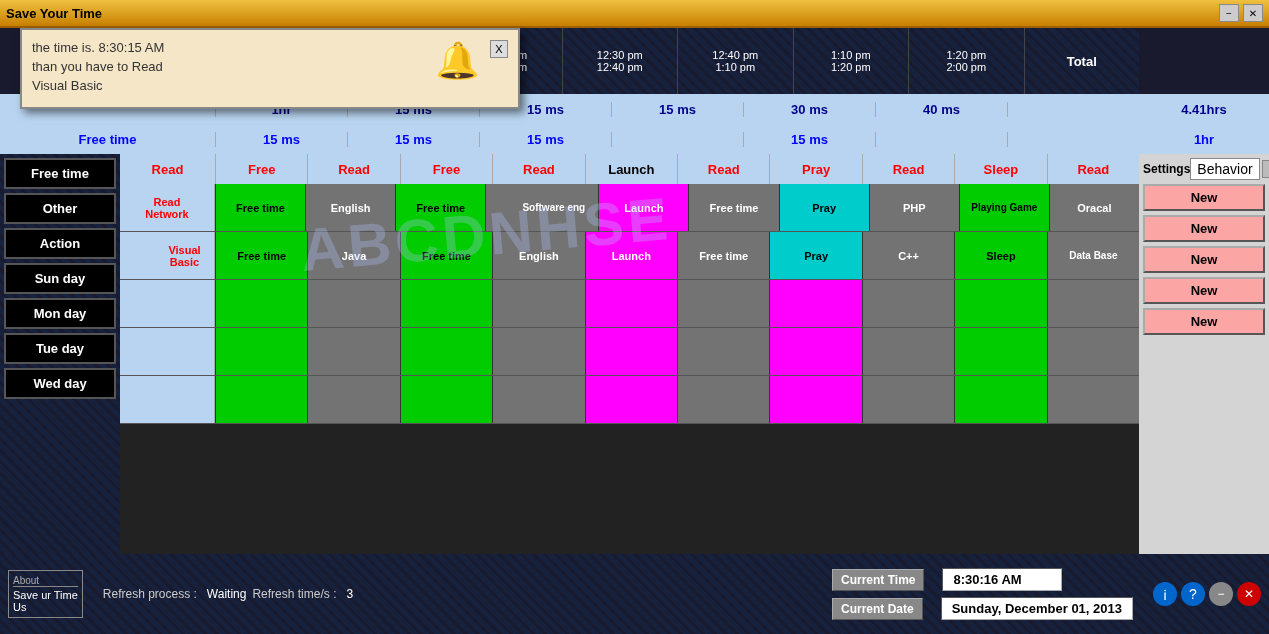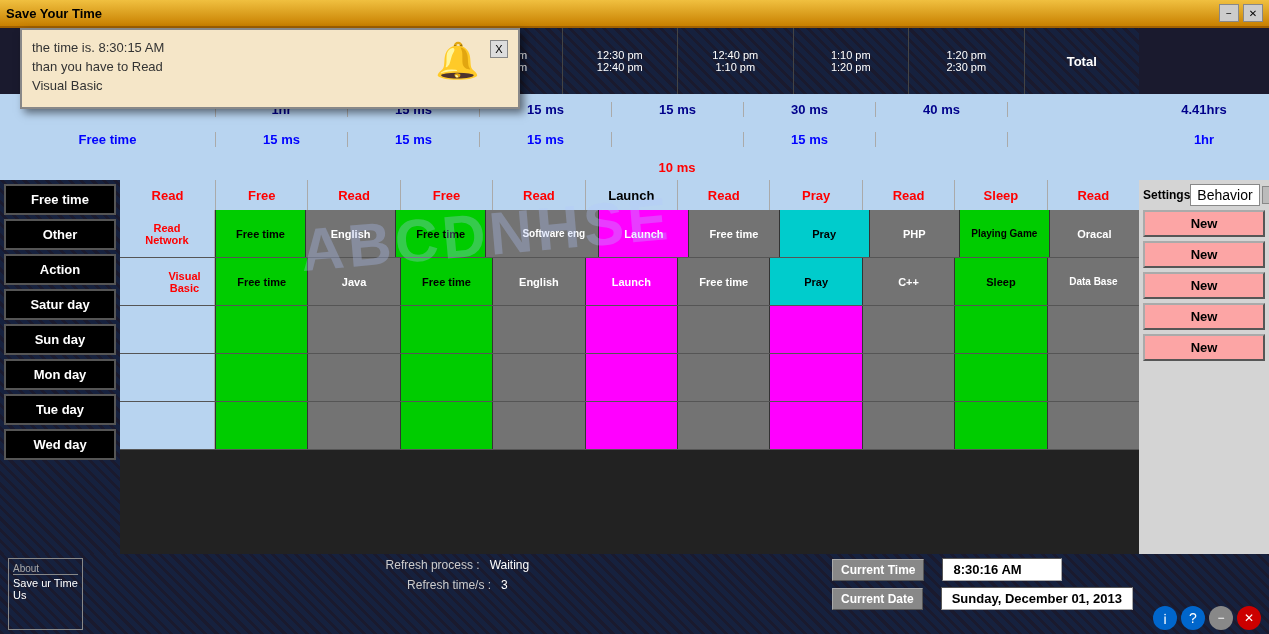--- a/index.html
+++ b/index.html
@@ -357,41 +357,42 @@
       font-weight: bold;
       cursor: pointer;
       margin-top: 2px;
     }
 
     
     .status-bar {
       background: repeating-linear-gradient(45deg, #1a1a2e, #1a1a2e 3px, #16213e 3px, #16213e 8px);
       height: 80px;
       display: flex;
+      align-items: center;
       padding: 4px 8px;
       gap: 20px;
     }
     .about-box {
       background: repeating-linear-gradient(45deg, #1a1a2e, #1a1a2e 3px, #16213e 3px, #16213e 8px);
       border: 1px solid #888;
       padding: 4px;
       color: #fff;
       font-size: 11px;
     }
     .about-box .about-title {
       font-size: 10px;
       color: #aaa;
       border-bottom: 1px solid #888;
       margin-bottom: 2px;
     }
 
     .status-info {
       flex: 1;
       display: flex;
-      flex-direction: column;
+      flex-direction: row;
       gap: 6px;
       align-items: center;
     }
     .status-row {
       display: flex;
       align-items: center;
       gap: 10px;
     }
     .status-label {
       color: #ccc;
@@ -564,21 +565,21 @@
       <div class="time-col">
         <span class="time-top">12:40 pm</span>
         <span class="time-bot">1:10 pm</span>
       </div>
       <div class="time-col">
         <span class="time-top">1:10 pm</span>
         <span class="time-bot">1:20 pm</span>
       </div>
       <div class="time-col">
         <span class="time-top">1:20 pm</span>
-        <span class="time-bot">2:30 pm</span>
+        <span class="time-bot">2:00 pm</span>
       </div>
       <div class="time-col total">
         <span>Total</span>
       </div>
     </div>
     <div class="header-right-panel"></div>
   </div>
 
   <div class="duration-row">
     <div class="duration-spacer"></div>
@@ -601,35 +602,27 @@
       <div class="freetime-cell">15 ms</div>
       <div class="freetime-cell">15 ms</div>
       <div class="freetime-cell"></div>
       <div class="freetime-cell">15 ms</div>
       <div class="freetime-cell"></div>
       <div class="freetime-cell"></div>
     </div>
     <div class="freetime-right">1hr</div>
   </div>
 
-  <div class="tenms-row">
-    <div class="tenms-spacer"></div>
-    <div class="tenms-content">
-      <span class="tenms-value">10 ms</span>
-    </div>
-    <div class="tenms-right"></div>
-  </div>
 
   <div class="schedule-area">
 
     <div class="left-sidebar">
       <button class="sidebar-btn">Free time</button>
       <button class="sidebar-btn">Other</button>
       <button class="sidebar-btn">Action</button>
-      <button class="sidebar-btn">Satur day</button>
       <button class="sidebar-btn">Sun day</button>
       <button class="sidebar-btn">Mon day</button>
       <button class="sidebar-btn">Tue day</button>
       <button class="sidebar-btn">Wed day</button>
     </div>
 
     <div class="grid-container">
 
       <div class="col-header-row">
         <div class="col-header-spacer" style="background:#b8d4f0; color:red; font-weight:bold; display:flex; align-items:center; justify-content:center; font-size:13px;">Read</div>

